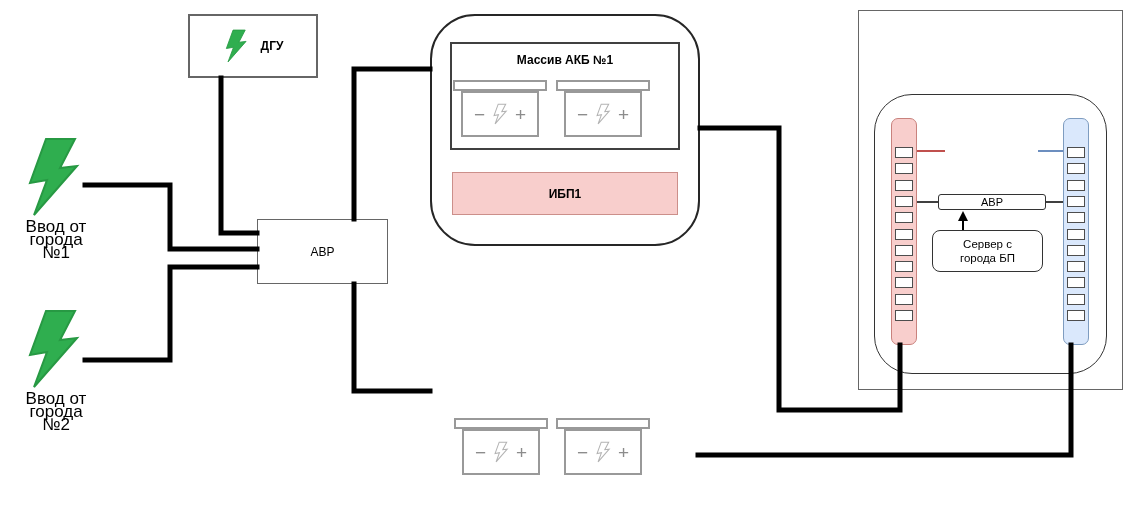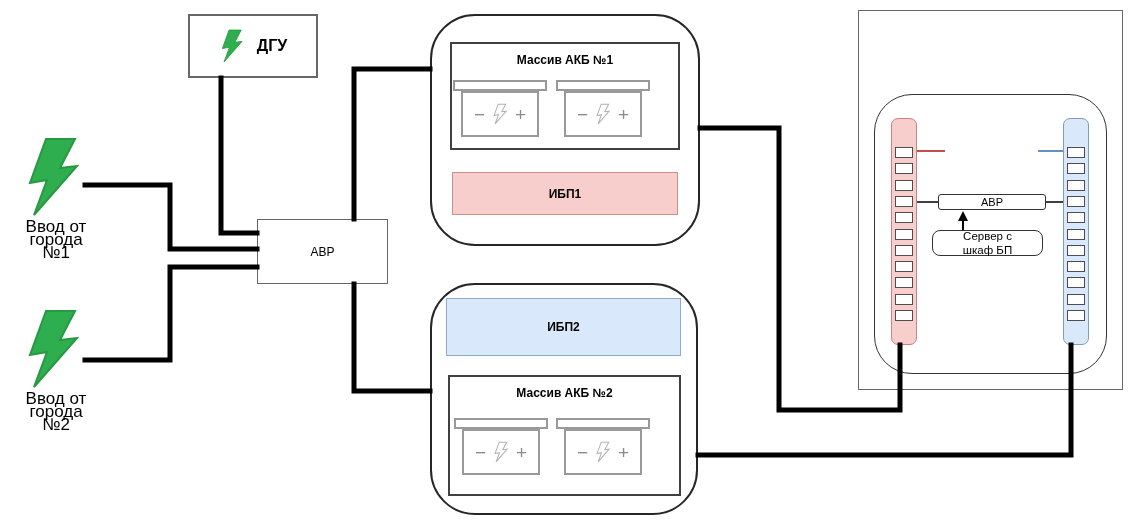--- a/index.html
+++ b/index.html
@@ -35,21 +35,21 @@
 </style>
 </head>
 <body>
 
 <div class="stage">
 
   <div class="abs box" style="left:188px;top:14px;width:130px;height:64px;gap:12px;">
     <svg width="26" height="36" viewBox="0 0 62 78">
       <polygon points="24,1 53,1 38,30 55,28 12,77 25,42 8,45" fill="#2fae4f" stroke="#279943" stroke-width="2"></polygon>
     </svg>
-    <span class="b" style="font-size:16px;">ДГУ</span>
+    <span class="b" style="font-size:12px;">ДГУ</span>
   </div>
 
   <svg class="abs" style="left:22px;top:138px;" width="62" height="78" viewBox="0 0 62 78">
     <polygon points="24,1 53,1 38,30 55,28 12,77 25,42 8,45" fill="#2fae4f" stroke="#279943" stroke-width="2"></polygon>
   </svg>
   <div class="abs label" style="left:0px;top:220px;width:112px;">
     <div>Ввод от города</div>
     <div>№1</div>
   </div>
 
@@ -88,28 +88,20 @@
     <div class="bat-lid"></div>
     <div class="bat-body">
       <span class="bat-sym">−</span>
       <svg width="16" height="26" viewBox="0 0 62 78">
         <polygon points="24,1 53,1 38,30 55,28 12,77 25,42 8,45" fill="none" stroke="#b3b3b3" stroke-width="4"></polygon>
       </svg>
       <span class="bat-sym">+</span>
     </div>
   </div>
 
-  <div class="abs round-container" style="left:430px;top:283px;width:268px;height:232px;">
-    <div class="abs ibp ibp-blue" style="left:14px;top:13px;width:235px;height:58px;">
-      <span>ИБП2</span>
-    </div>
-    <div class="abs akb-box" style="left:16px;top:90px;width:233px;height:121px;">
-      <div class="akb-title">Массив АКБ №2</div>
-    </div>
-  </div>
 
   <div class="abs bat" style="left:454px;top:418px;width:94px;height:57px;">
     <div class="bat-lid"></div>
     <div class="bat-body">
       <span class="bat-sym">−</span>
       <svg width="16" height="26" viewBox="0 0 62 78">
         <polygon points="24,1 53,1 38,30 55,28 12,77 25,42 8,45" fill="none" stroke="#b3b3b3" stroke-width="4"></polygon>
       </svg>
       <span class="bat-sym">+</span>
     </div>
@@ -154,23 +146,23 @@
       <div class="outlet" style="top: 158px;"></div>
       <div class="outlet" style="top: 175px;"></div>
       <div class="outlet" style="top: 191px;"></div>
     </div>
 
 
   <div class="abs thinbox" style="left:938px;top:194px;width:108px;height:16px;border-radius:3px;">
     <span style="font-size:11px;">АВР</span>
   </div>
 
-  <div class="abs srvbox" style="left:932px;top:230px;width:111px;height:26px;">
+  <div class="abs srvbox" style="left:932px;top:230px;width:111px;height:42px;">
     <span>Сервер с</span>
-    <span>шкаф БП</span>
+    <span>города БП</span>
   </div>
 
   <svg class="abs toplayer" style="left:0;top:0;" width="1131" height="522" viewBox="0 0 1131 522">
 
     <polyline points="85,185 170,185 170,249 257,249" fill="none" stroke="#000" stroke-width="5" stroke-linecap="square"></polyline>
     <polyline points="85,360 170,360 170,267 257,267" fill="none" stroke="#000" stroke-width="5" stroke-linecap="square"></polyline>
     <polyline points="221,78 221,233 257,233" fill="none" stroke="#000" stroke-width="5" stroke-linecap="square"></polyline>
     <polyline points="354,219 354,69 430,69" fill="none" stroke="#000" stroke-width="5" stroke-linecap="square"></polyline>
     <polyline points="354,284 354,391 430,391" fill="none" stroke="#000" stroke-width="5" stroke-linecap="square"></polyline>
     <polyline points="700,128 779,128 779,410 900,410 900,345" fill="none" stroke="#000" stroke-width="5" stroke-linecap="square"></polyline>

